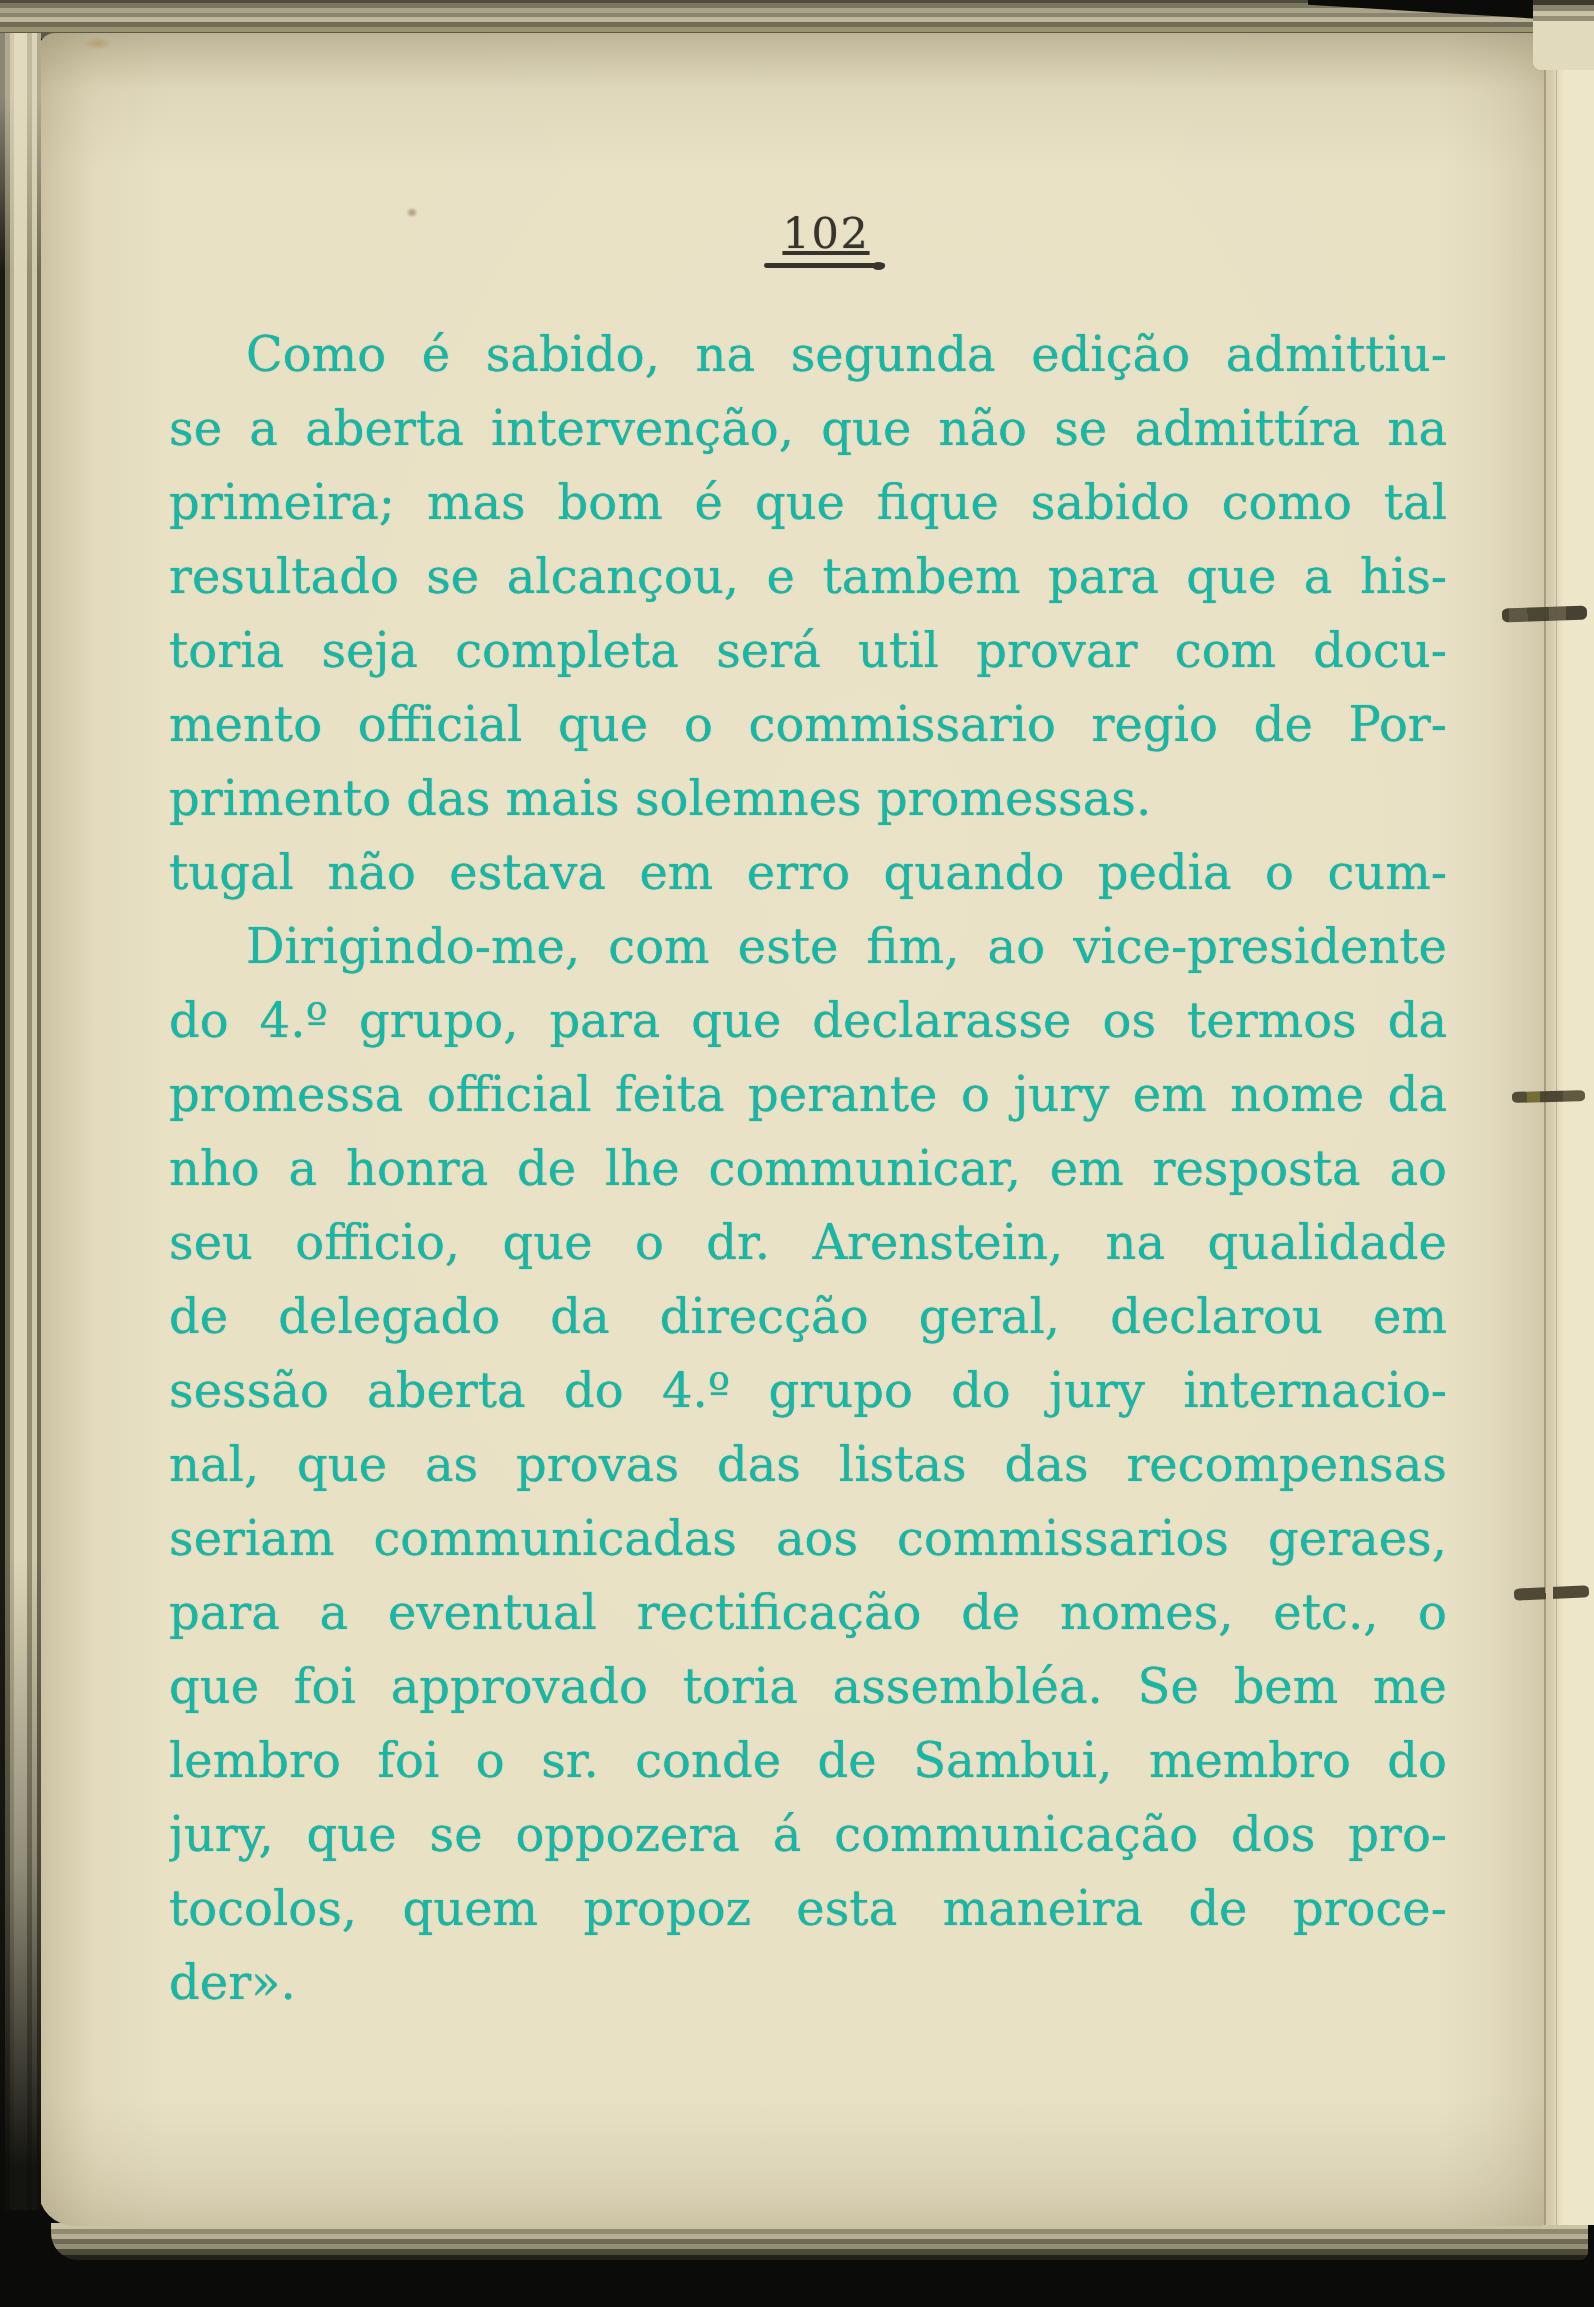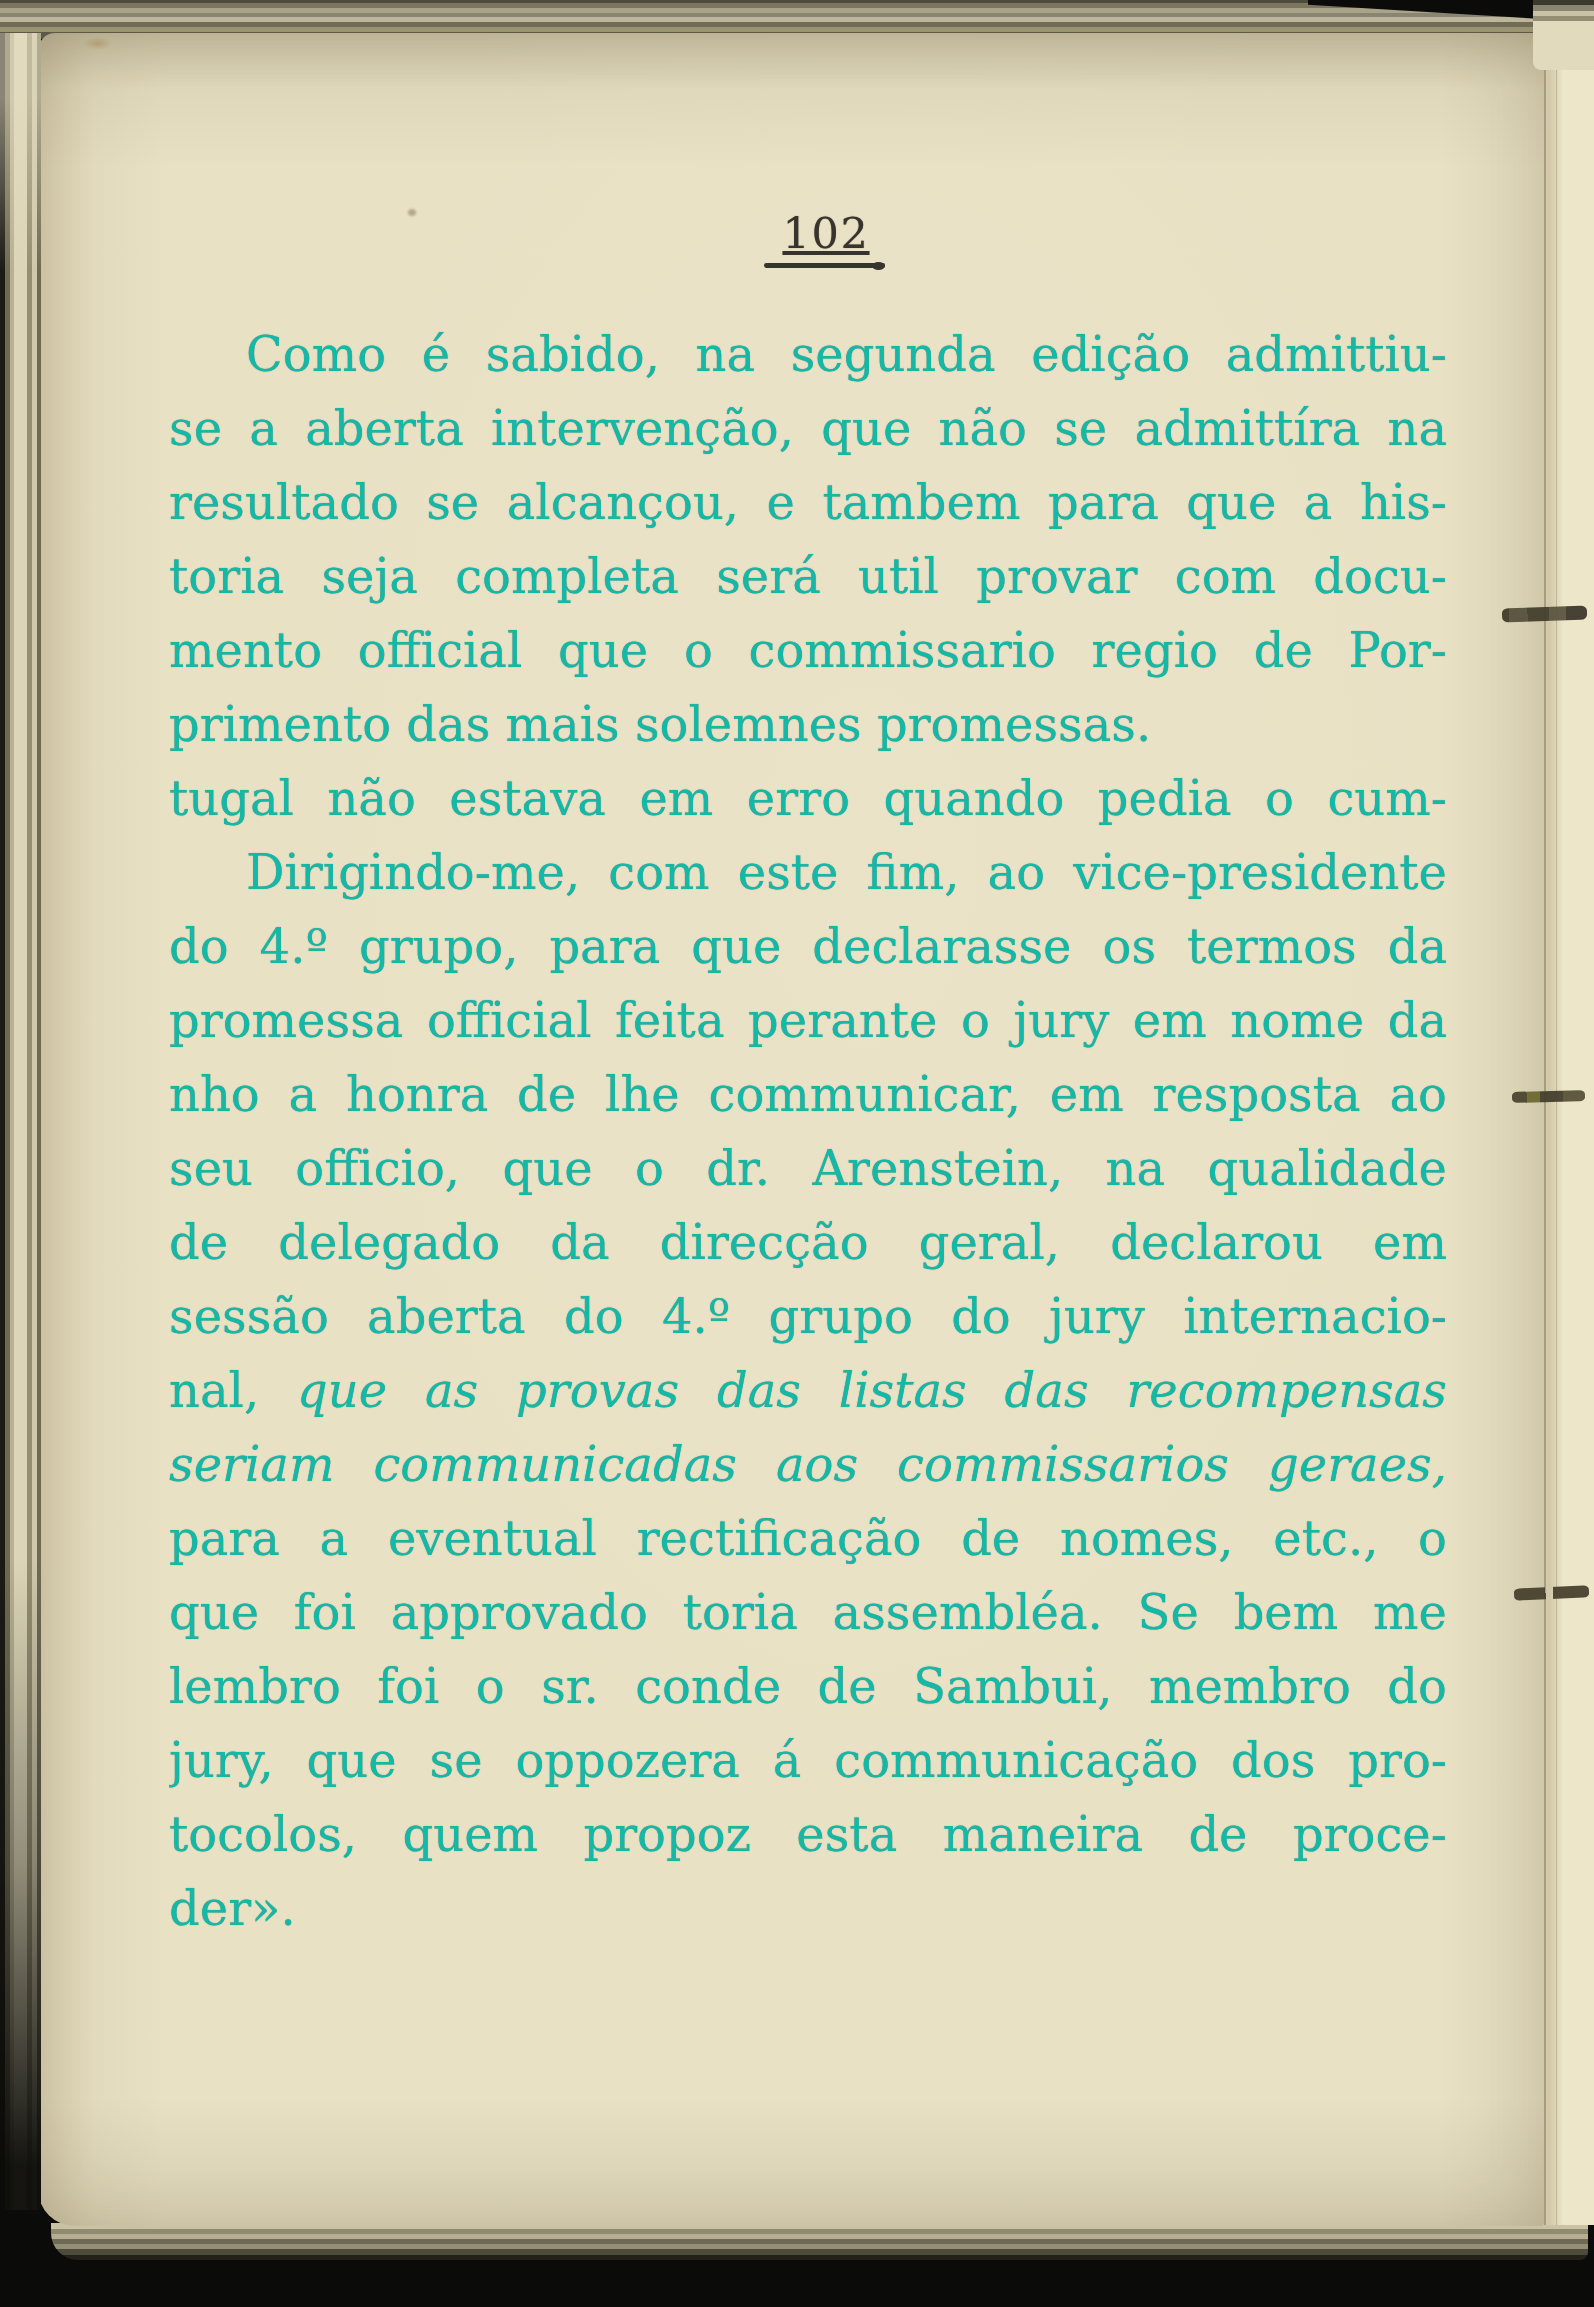--- a/index.html
+++ b/index.html
@@ -124,21 +124,21 @@
     hyphens:none;
   }
   .line{
     text-align:justify;
     text-align-last:justify;
     white-space:normal;
     height:74px;overflow:hidden;
   }
   .line.nj{text-align-last:left;}
   .line.ind{padding-left:77px;}
-  .it{font-style:italic;}
+  .it{}
 </style>
 </head>
 <body>
 
 <div class="top-band"></div>
 <div class="tr-black"></div>
 <div class="facing-corner"></div>
 <div class="left-edges"></div>
 <div class="page"></div>
 <div class="next-page">
@@ -150,20 +150,21 @@
 <div class="ink dash1"></div>
 <div class="ink dash2"></div>
 <div class="ink dash3"></div>
 
 <div class="page-number">102</div>
 <div class="page-rule"></div>
 <div class="page-rule-dot"></div>
 <div class="text-block">
     <div class="line ind"><span>Como é sabido, na segunda edição admittiu-</span></div>
     <div class="line"><span>se a aberta intervenção, que não se admittíra na</span></div>
+    <div class="line"><span>primeira; mas bom é que fique sabido como tal</span></div>
     <div class="line"><span>resultado se alcançou, e tambem para que a his-</span></div>
     <div class="line"><span>toria seja completa será util provar com docu-</span></div>
     <div class="line"><span>mento official que o commissario regio de Por-</span></div>
     <div class="line nj"><span>primento das mais solemnes promessas.</span></div>
     <div class="line"><span>tugal não estava em erro quando pedia o cum-</span></div>
     <div class="line ind"><span>Dirigindo-me, com este fim, ao vice-presidente</span></div>
     <div class="line"><span>do 4.º grupo, para que declarasse os termos da</span></div>
     <div class="line"><span>promessa official feita perante o jury em nome da</span></div>
     <div class="line"><span>nho a honra de lhe communicar, em resposta ao</span></div>
     <div class="line"><span>seu officio, que o dr. Arenstein, na qualidade</span></div>

